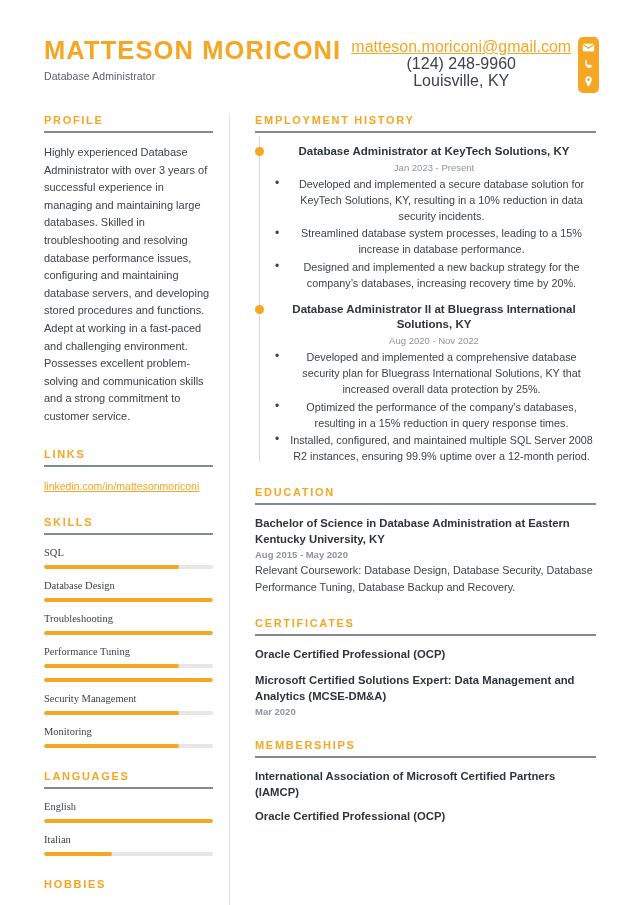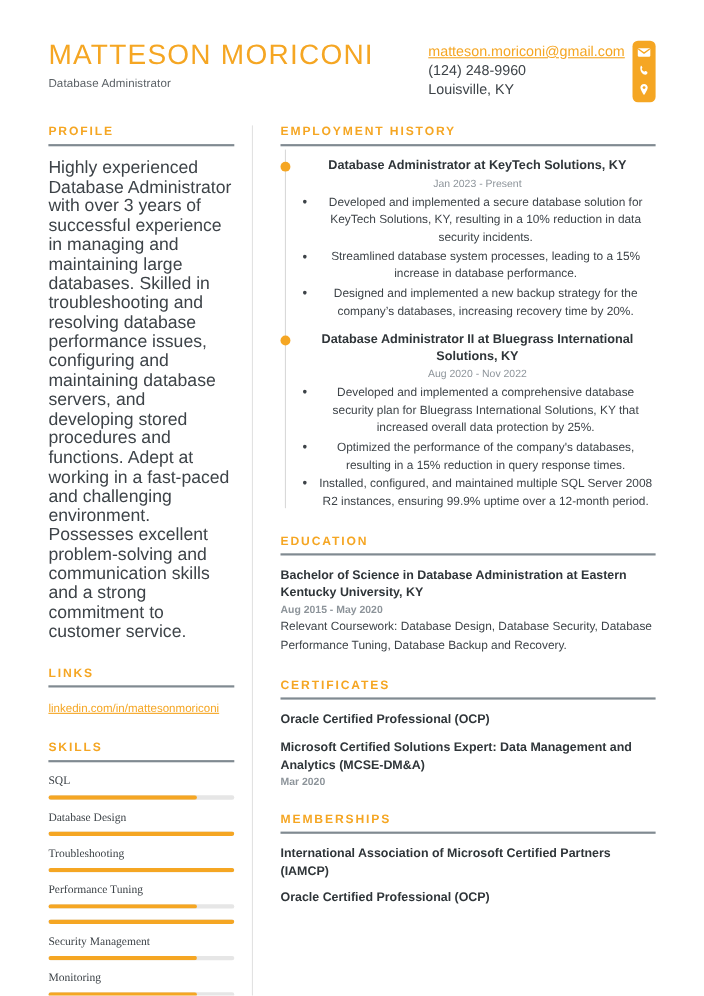--- a/index.html
+++ b/index.html
@@ -25,42 +25,42 @@
   .header {
     position: relative;
     display: flex;
     align-items: flex-start;
     justify-content: space-between;
     height: 62px;
   }
   .identity { padding-top: 4px; }
   .full-name {
     font-size: 25.5px;
-    font-weight: 400;
+    font-weight: 700;
     letter-spacing: 1.1px;
     color: #f5a623;
     line-height: 1.12;
     white-space: nowrap;
   }
   .job-title {
     font-size: 10.5px;
     color: #5b6166;
     margin-top: 5px;
     letter-spacing: .1px;
   }
 
   .contact-wrap {
     display: flex;
     align-items: flex-start;
     gap: 7px;
     padding-top: 5px;
   }
   .contact-lines {
-    text-align: left;
-    font-size: 13px;
+    text-align: center;
+    font-size: 16px;
     line-height: 17px;
     color: #3d4348;
     padding-top: 1px;
     margin-left: 10px;
   }
   .contact-email {
     color: #f5a623;
     text-decoration: underline;
     display: block;
   }
@@ -112,21 +112,21 @@
   }
   .section-rule {
     height: 2px;
     background: #808a91;
     margin-bottom: 11px;
   }
   .col-right .section-rule { background: #808a91; }
 
   
   .profile-text {
-    font-size: 16px;
+    font-size: 11px;
     line-height: 17.6px;
     color: #3d4348;
   }
 
   
   .link-item {
     font-size: 10.5px;
     color: #f5a623;
     text-decoration: underline;
     display: block;

